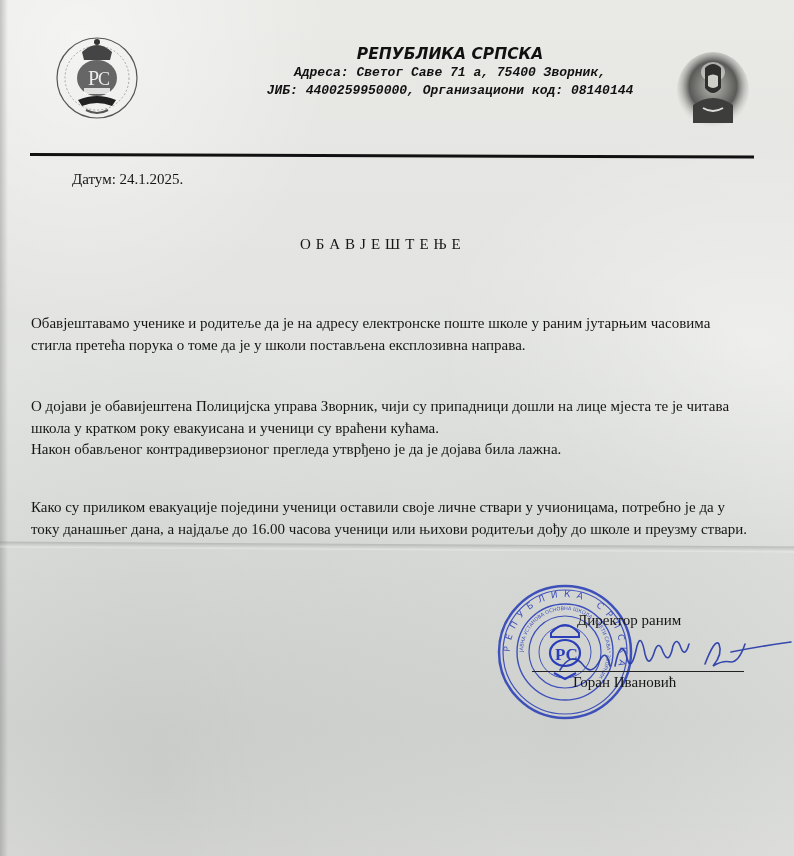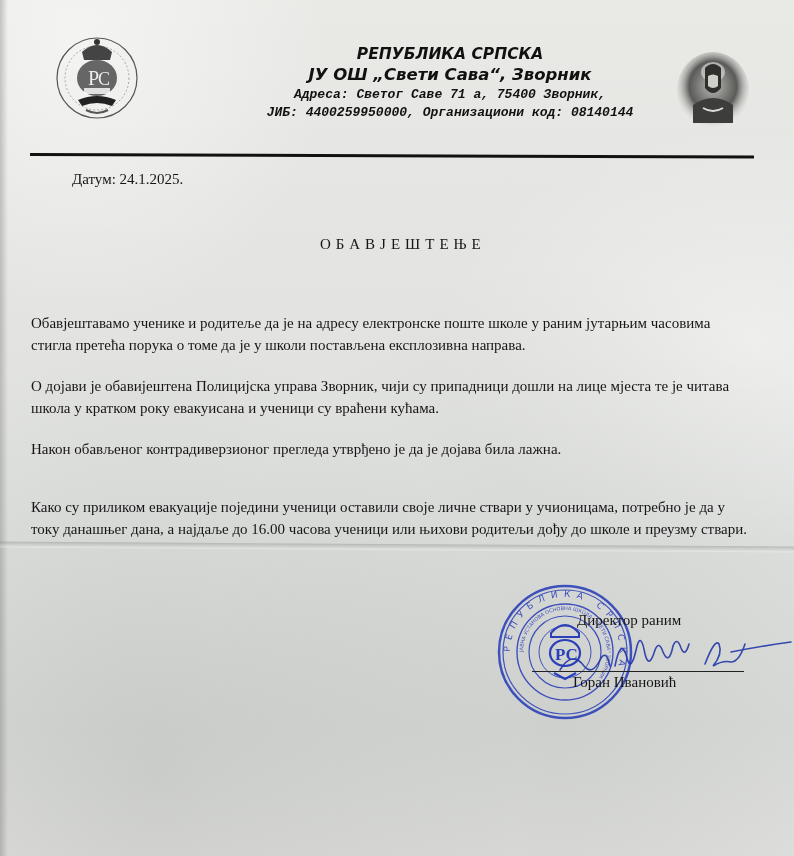--- a/index.html
+++ b/index.html
@@ -40,21 +40,21 @@
       position: absolute; left: 30px; top: 153px; width: 724px; height: 3px;
       background: #111; transform: rotate(0.2deg); transform-origin: left center;
     }
 
     
     .doc-text {
       font-family: "Liberation Serif", serif; color: #161616; font-size: 15px;
     }
     .date-line { position: absolute; left: 32px; top: 171px; margin-left: 40px; }
     .title {
-      position: absolute; left: 300px; top: 236px; letter-spacing: 5px; font-size: 15px; margin-left: 20px;
+      position: absolute; left: 300px; top: 236px; letter-spacing: 5px; font-size: 15px;
     }
     .para { position: absolute; left: 31px; width: 740px; line-height: 22px; }
     .p1 { top: 312px; }
     .p2 { top: 375px; }
     .p3 { top: 438px; }
     .p4 { top: 496px; }
 
     
     .sign-role { position: absolute; left: 577px; top: 612px; }
     .sign-line { position: absolute; left: 532px; top: 671px; width: 212px; height: 1px; background: #222; }
@@ -93,31 +93,30 @@
   <ellipse cx="38" cy="40" rx="36" ry="38" fill="url(#portraitGrad)"></ellipse>
   <ellipse cx="38" cy="22" rx="12" ry="10" fill="#e4e4df" opacity="0.6"></ellipse>
   <path d="M30 18 q8 -8 16 0 v20 q-8 10 -16 0 z" fill="#2f2f2e"></path>
   <path d="M33 26 q5 -3 10 0 v10 q-5 4 -10 0 z" fill="#cfcfca"></path>
   <path d="M18 55 q20 -14 40 0 v18 h-40 z" fill="#3d3d3b"></path>
   <path d="M28 58 q10 6 20 0" fill="none" stroke="#ddd" stroke-width="2"></path>
 </svg>
 
 <div class="letterhead">
   <div class="lh-country">РЕПУБЛИКА СРПСКА</div>
-  <div class="lh-school">ЈУ ОШ „Свети Сава“, Зворник</div>
   <div class="lh-line">Адреса: Светог Саве 71 а, 75400 Зворник,</div>
   <div class="lh-line">ЈИБ: 4400259950000, Организациони код: 08140144</div>
 </div>
 <div class="header-rule"></div>
 
 <div class="doc-text date-line">Датум: 24.1.2025.</div>
 <div class="doc-text title">ОБАВЈЕШТЕЊЕ</div>
 
 <div class="doc-text para p1" style="width:700px;">Обавјештавамо ученике и родитеље да је на адресу електронске поште школе у раним јутарњим часовима стигла претећа порука о томе да је у школи постављена експлозивна направа.</div>
-<div class="doc-text para p2" style="width:705px;">О дојави је обавијештена Полицијска управа Зворник, чији су припадници дошли на лице мјеста те је читава школа у кратком року евакуисана и ученици су враћени кућама.</div>
+<div class="doc-text para p2" style="width:705px;margin-top:20px;">О дојави је обавијештена Полицијска управа Зворник, чији су припадници дошли на лице мјеста те је читава школа у кратком року евакуисана и ученици су враћени кућама.</div>
 <div class="doc-text para p3">Након обављеног контрадиверзионог прегледа утврђено је да је дојава била лажна.</div>
 <div class="doc-text para p4" style="width:720px;">Како су приликом евакуације поједини ученици оставили своје личне ствари у учионицама, потребно је да у току данашњег дана, а најдаље до 16.00 часова ученици или њихови родитељи дођу до школе и преузму ствари.</div>
 
 <svg class="stamp" viewBox="0 0 138 138">
   <defs>
     <path id="outerArc" d="M69 69 m-55 0 a55 55 0 1 1 110 0 a55 55 0 1 1 -110 0"></path>
     <path id="innerArc" d="M69 69 m-42 0 a42 42 0 1 1 84 0 a42 42 0 1 1 -84 0"></path>
   </defs>
   <g fill="none" stroke="#2a3fb8" opacity="0.88">
     <circle cx="69" cy="69" r="66" stroke-width="2.5"></circle>

